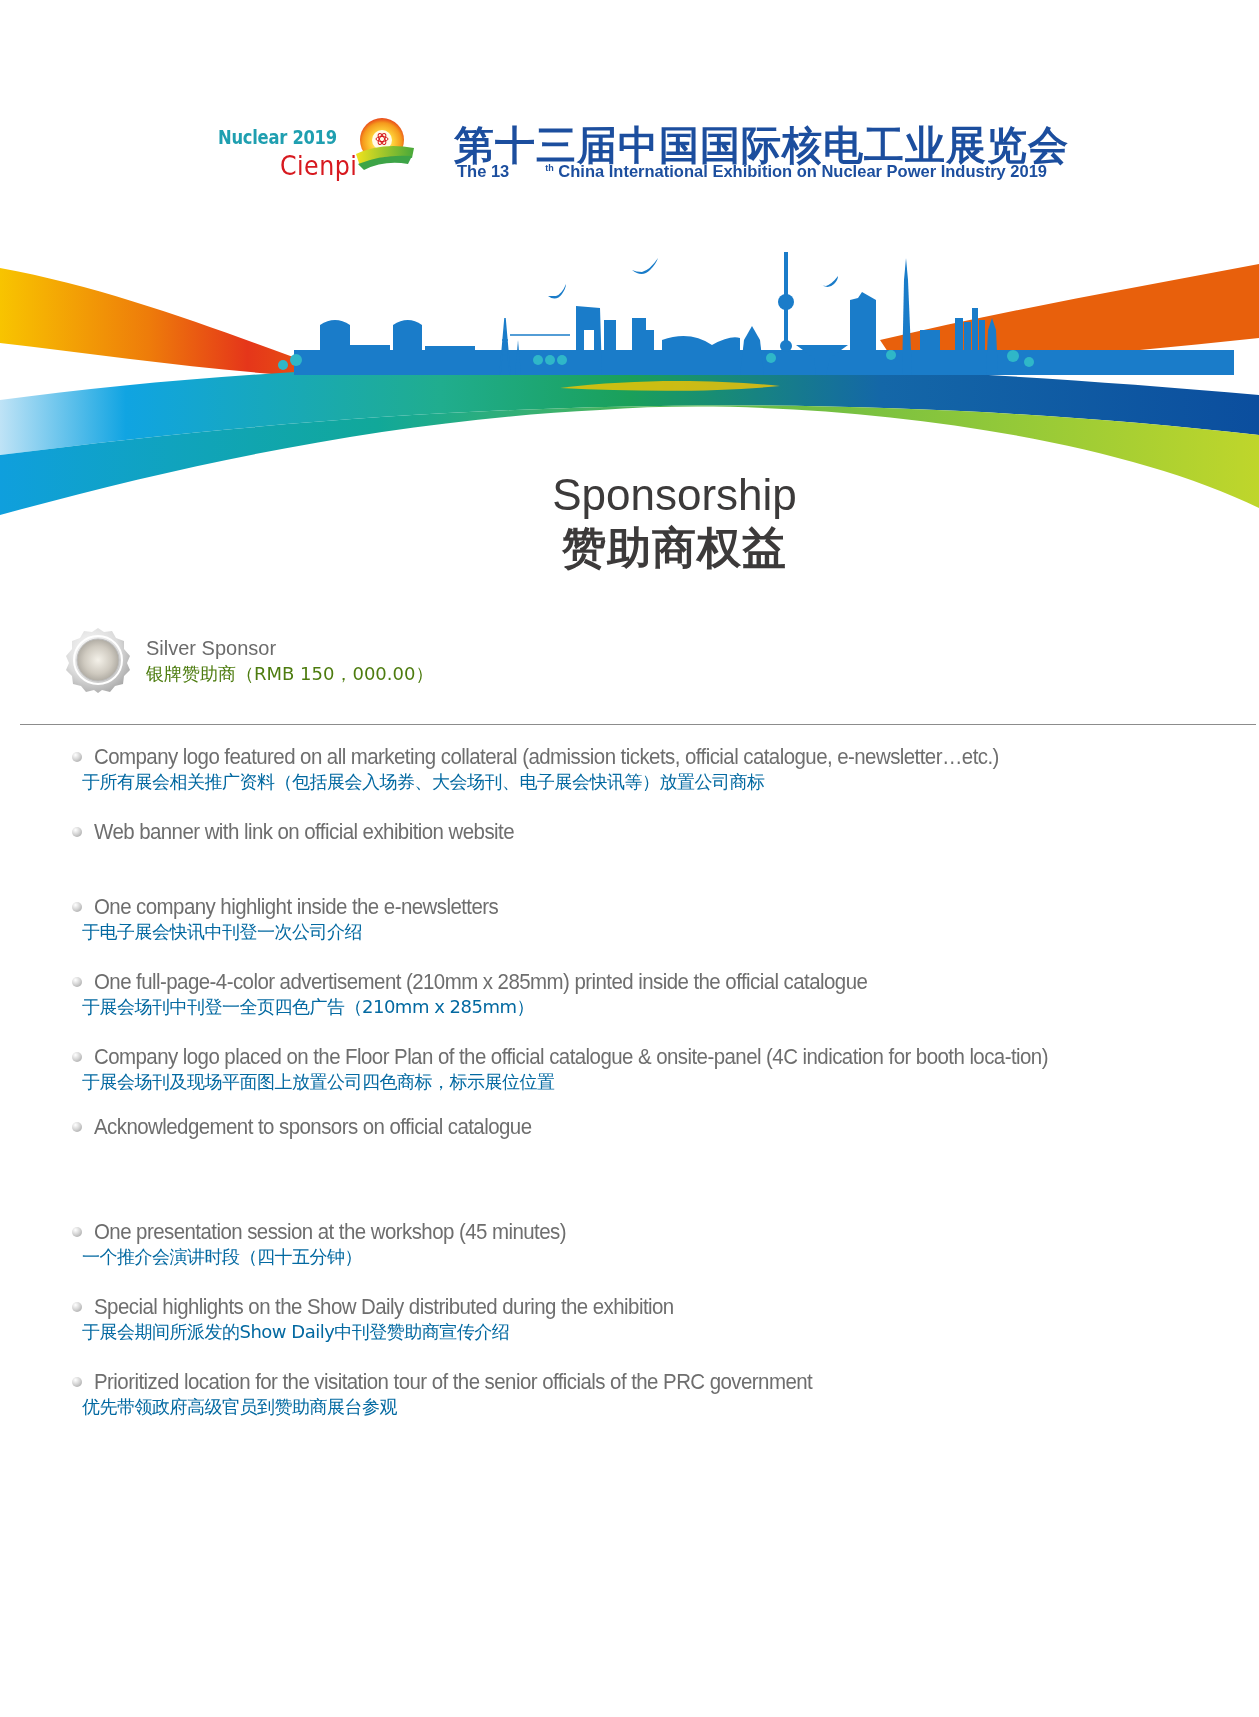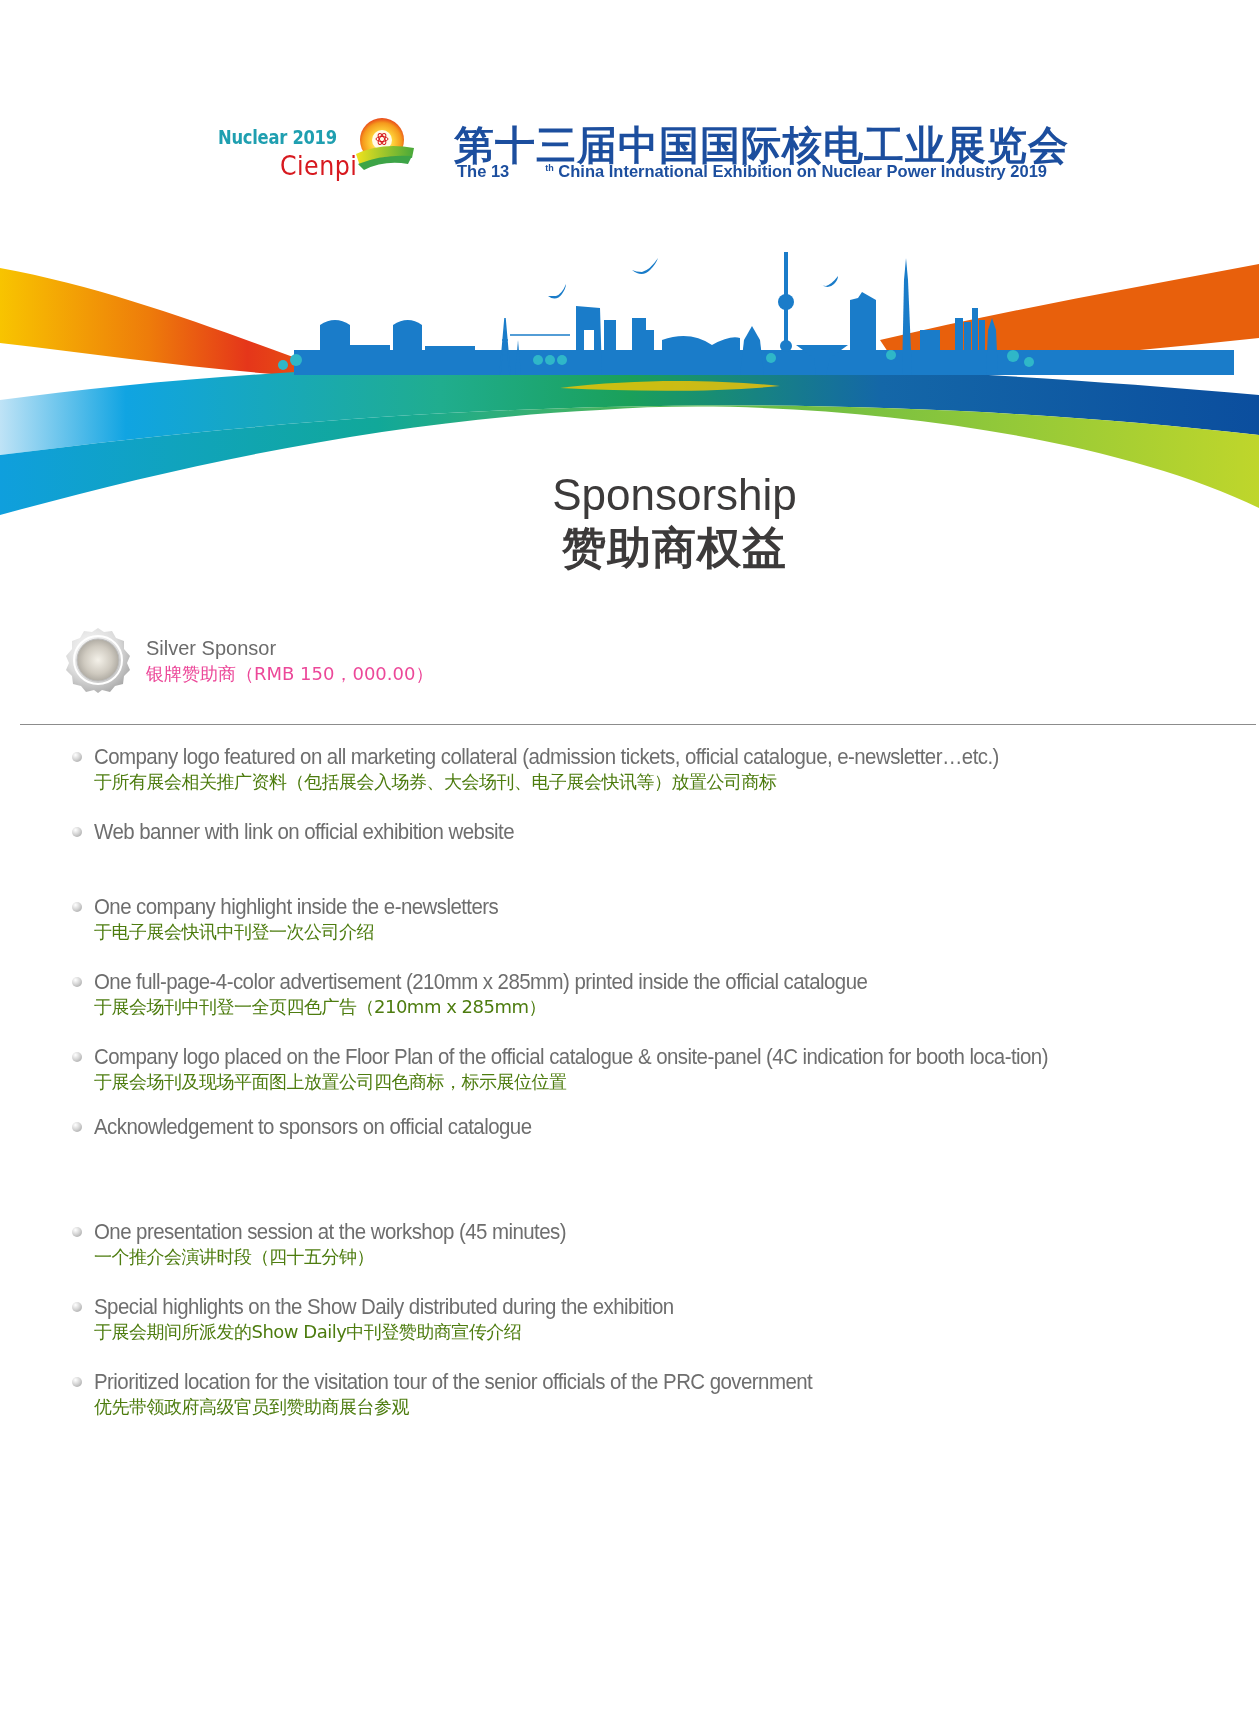--- a/index.html
+++ b/index.html
@@ -23,33 +23,33 @@
 
   
   .heading-en { left: 0; width: 1349px; top: 470px; text-align: center; font-family: "Liberation Sans", sans-serif;
                 font-size: 44px; color: #3c3a3a; white-space: nowrap; }
   .heading-cn { left: 0; width: 1349px; top: 519px; text-align: center; font-family: "DejaVu Sans", sans-serif; font-weight: bold;
                 font-size: 44px; color: #3c3a3a; letter-spacing: 1px; white-space: nowrap; }
 
   
   .badge { left: 64px; top: 626px; width: 68px; height: 68px; }
   .tier-en { left: 146px; top: 637px; font-size: 20px; color: #6b6b6b; white-space: nowrap; }
-  .tier-cn { left: 146px; top: 662px; font-family: "DejaVu Sans", sans-serif; font-size: 18px; color: #ec4899; white-space: nowrap; text-align: center; }
+  .tier-cn { left: 146px; top: 662px; font-family: "DejaVu Sans", sans-serif; font-size: 18px; color: #4d7c0f; white-space: nowrap; text-align: center; }
 
   .divider { left: 20px; top: 724px; width: 1236px; height: 0; border-top: 1.5px solid #8c8c8c; }
 
   
   .benefits { left: 0; top: 0; width: 1259px; }
   .benefit { position: absolute; left: 70px; width: 1120px; }
   .bullet { position: absolute; left: 2px; top: 8px; width: 10px; height: 10px; border-radius: 50%;
             background: radial-gradient(circle at 35% 30%, #ffffff 0%, #d6d6d6 45%, #9a9a9a 100%); }
   .benefit-en { margin-left: 24px; font-family: "Liberation Sans", sans-serif; font-size: 22px; line-height: 25px;
                 color: #6e6e6e; letter-spacing: -0.6px; transform: scaleX(0.93); transform-origin: left top; width: 1160px; }
-  .benefit-cn { margin-left: 24px; font-family: "DejaVu Sans", sans-serif; font-size: 18px; line-height: 25px;
-                color: #4d7c0f; letter-spacing: -0.5px; white-space: nowrap; }
+  .benefit-cn { margin-left: 12px; font-family: "DejaVu Sans", sans-serif; font-size: 18px; line-height: 25px;
+                color: #0369a1; letter-spacing: -0.5px; white-space: nowrap; }
 </style>
 </head>
 <body>
 
 <div class="abs logo-nuclear">Nuclear 2019</div>
 <div class="abs logo-cienpi">Cienpi</div>
 <svg class="abs logo-sun" viewBox="0 0 64 60">
   <defs>
     <radialGradient id="sunG" cx="50%" cy="55%" r="55%">
       <stop offset="0%" stop-color="#fff6c8"></stop>

